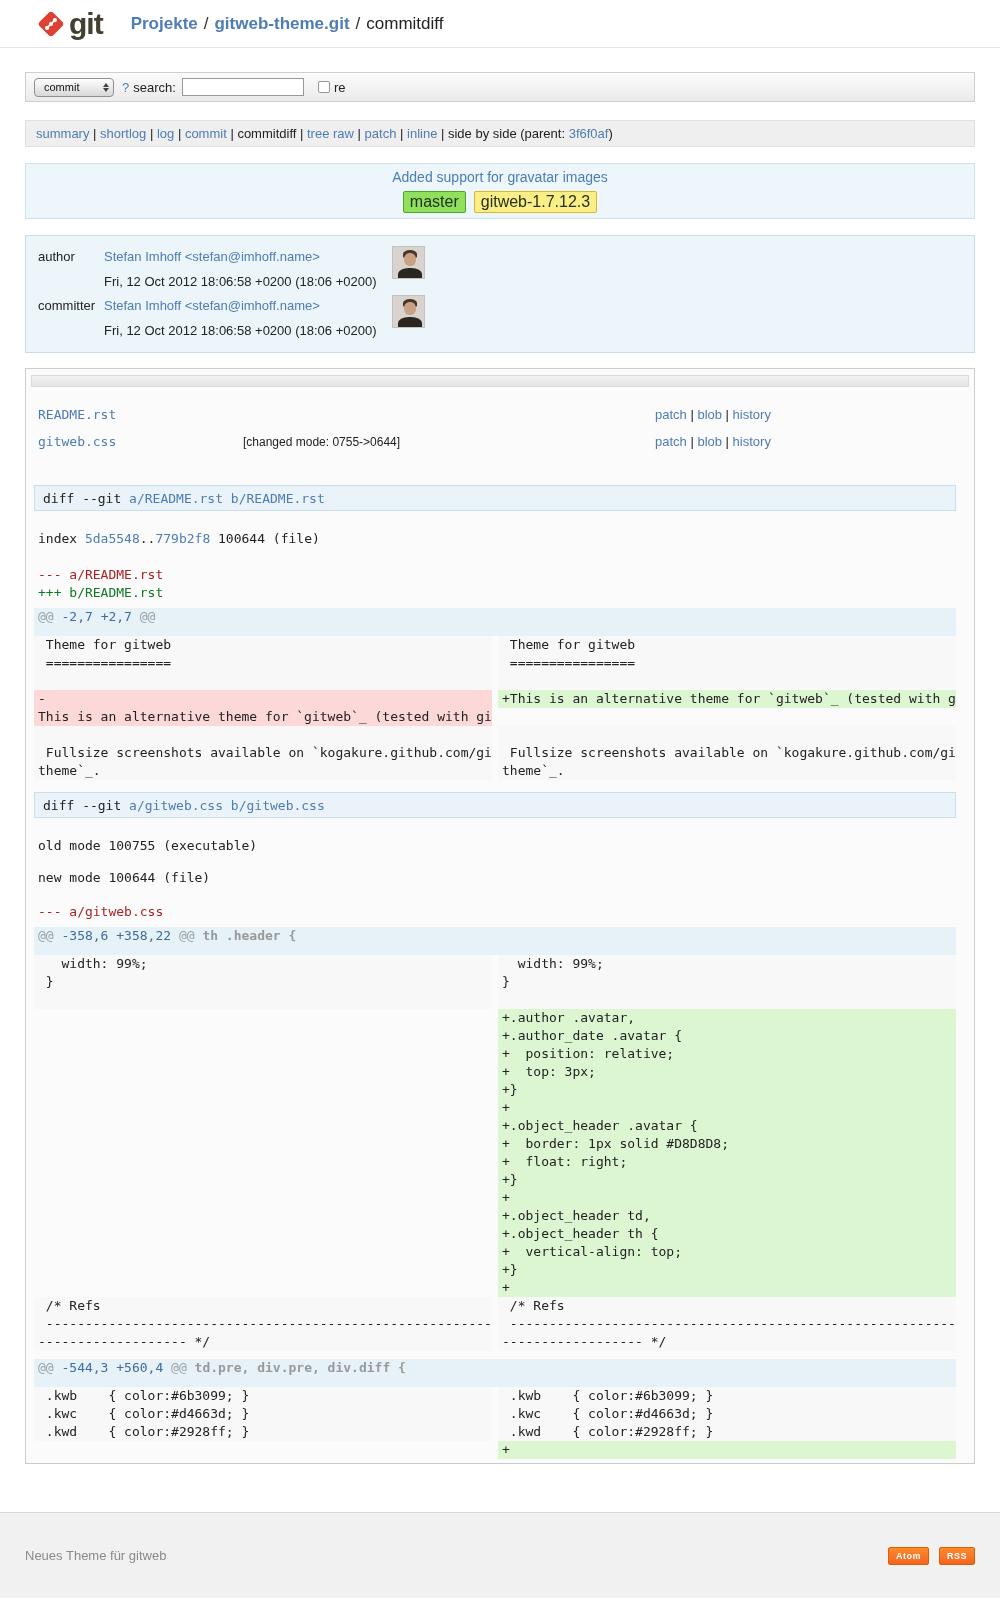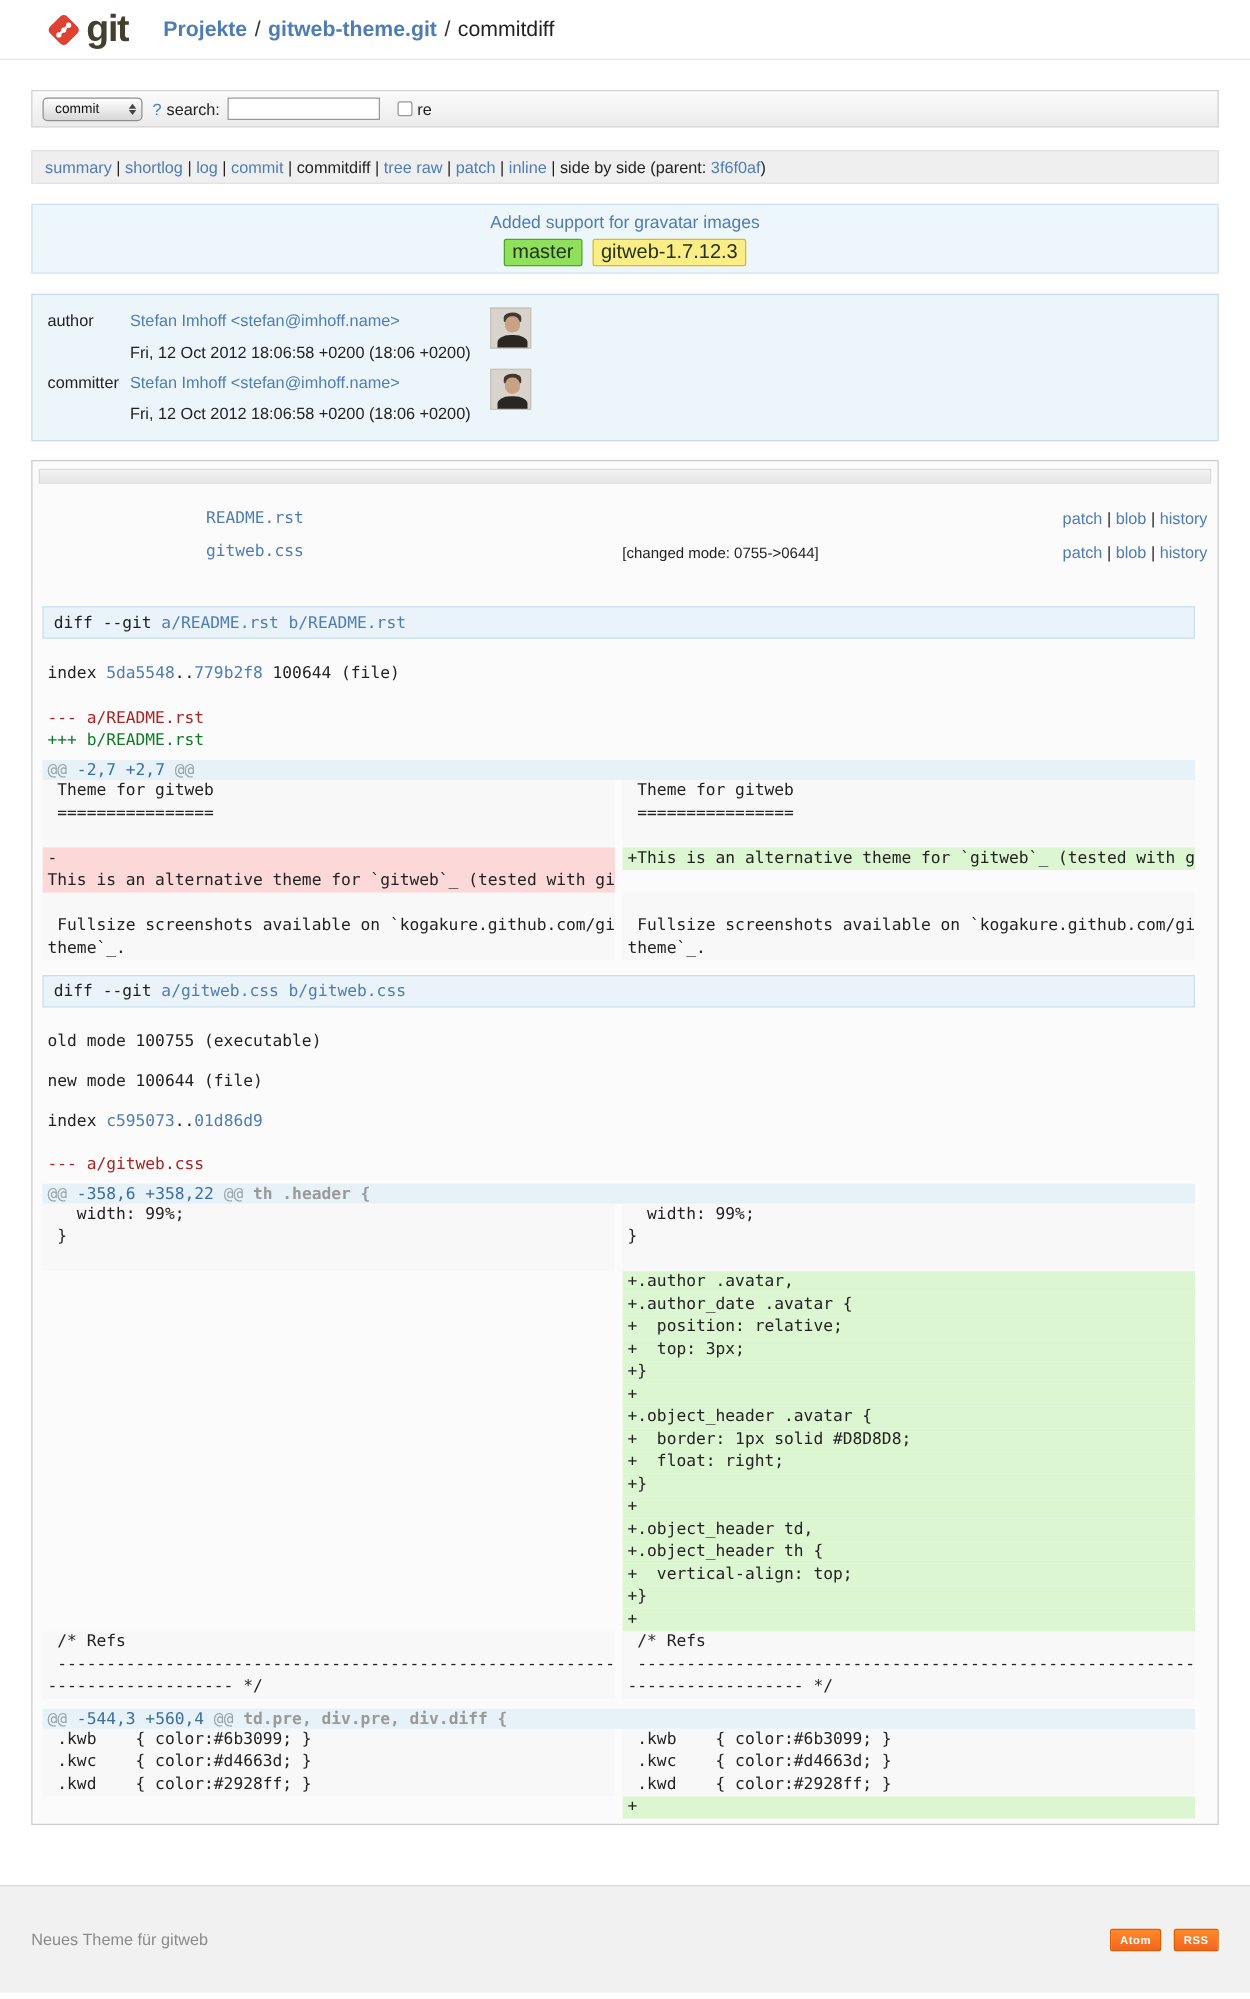--- a/index.html
+++ b/index.html
@@ -49,37 +49,37 @@
   .avatar { grid-column:3; grid-row:1 / span 2; width:33px; height:33px; background:#d8d3cc; border:1px solid #c6c1ba; position:relative; overflow:hidden; }
   .avatar .hair { position:absolute; top:3px; left:10px; width:14px; height:8px; background:#43382e; border-radius:50% 50% 20% 20%; }
   .avatar .head { position:absolute; top:6px; left:11px; width:12px; height:13px; background:#c9a184; border-radius:45%; }
   .avatar .body { position:absolute; bottom:-3px; left:5px; width:24px; height:13px; background:#2a2621; border-radius:45% 45% 0 0; }
 
   
   .mainbox { margin:15px 25px 0; border:1px solid #ccc; background:#fbfbfb; padding:4px; }
   .topbar { height:12px; margin:2px 1px 14px; background:linear-gradient(#f2f2f2,#e6e6e6); border:1px solid #dadada; }
 
   .filelist { margin:0 4px 0 8px; }
-  .filerow { display:grid; grid-template-columns:205px 412px auto; height:27px; align-items:center;text-align:right; }
+  .filerow { display:grid; grid-template-columns:205px 412px auto; height:27px; align-items:center; }
   .fname { font-family:"DejaVu Sans Mono", monospace; font-size:13px; color:#4e7cb5; text-decoration:none; cursor:pointer; }
   .fmode { font-size:12px; color:#222; }
   .flinks { font-size:13px; }
   .flinks a { color:#4e7cb5; text-decoration:none; cursor:pointer; }
   .flinks .sep { color:#222; }
 
   .diffwrap { margin:0 14px 0 4px; }
   .diffhdr { margin-top:30px; height:26px; background:#e9f3f9; border:1px solid #c9dfec; display:flex; align-items:center; padding-left:8px; font-family:"DejaVu Sans Mono", monospace; font-size:13px; color:#222; white-space:pre; }
   .diffhdr a { color:#4e7cb5; text-decoration:none; cursor:pointer; }
   .mline { margin-top:18px; font-family:"DejaVu Sans Mono", monospace; font-size:13px; color:#222; white-space:pre; padding-left:4px; }
   .mline a { color:#4e7cb5; text-decoration:none; cursor:pointer; }
   .fromline { margin-top:20px; color:#aa2222; }
   .toline { margin-top:0; color:#0f7a24; }
   .fromline, .toline { font-family:"DejaVu Sans Mono", monospace; font-size:13px; white-space:pre; padding-left:4px; line-height:18px; }
 
-  .chunkhdr { margin-top:6px; height:16px; line-height:18px; background:#e6f1f8; font-family:"DejaVu Sans Mono", monospace; font-size:13px; white-space:pre; padding-left:4px; overflow:hidden; }
+  .chunkhdr { margin-top:6px; height:28px; line-height:18px; background:#e6f1f8; font-family:"DejaVu Sans Mono", monospace; font-size:13px; white-space:pre; padding-left:4px; overflow:hidden; }
   .ch-g { color:#9aa4ab; }
   .ch-n { color:#3b6e9e; }
   .ch-s { color:#999;font-weight:bold; }
 
   .sbs { display:flex; gap:6px; }
   .col { width:458px; overflow:hidden; background:#f8f8f8; }
   .line { height:18px; line-height:18px; font-family:"DejaVu Sans Mono", monospace; font-size:13px; color:#222; white-space:pre; overflow:hidden; padding-left:4px; }
   .line.add { background:#ddf6d2; }
   .line.rem { background:#fcd8d8; }
   .line.blank { background:#fbfbfb; }
@@ -204,21 +204,20 @@
           <div class="line ctx"> Fullsize screenshots available on `kogakure.github.com/gi</div>
           <div class="line ctx">theme`_.</div>
         </div>
     </div>
 
     <div class="diffhdr" style="margin-top:12px;"><span>diff --git </span><a>a/gitweb.css</a><span> </span><a>b/gitweb.css</a></div>
 
     <div class="mline" style="margin-top:20px;">old mode 100755 (executable)</div>
     <div class="mline" style="margin-top:17px;">new mode 100644 (file)</div>
 
-    <div class="mline" style="margin-top:17px;"><span>index </span><a>c595073</a><span>..</span><a>01d86d9</a><span></span></div>
 
     <div class="fromline" style="margin-top:18px;">--- a/gitweb.css</div>
 
     <div class="chunkhdr"><span class="ch-g">@@ </span><span class="ch-n">-358,6</span><span class="ch-g"> </span><span class="ch-n">+358,22</span><span class="ch-g"> @@</span><span class="ch-s"> th .header {</span></div>
 
     <div class="sbs">
       <div class="col">
           <div class="line ctx">   width: 99%;</div>
           <div class="line ctx"> }</div>
           <div class="line ctx"> </div>

